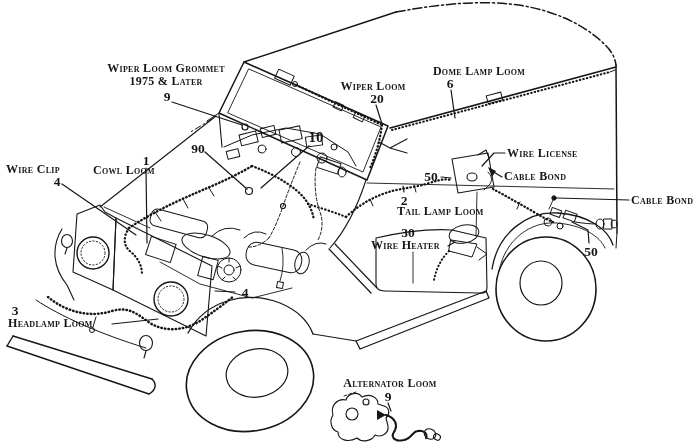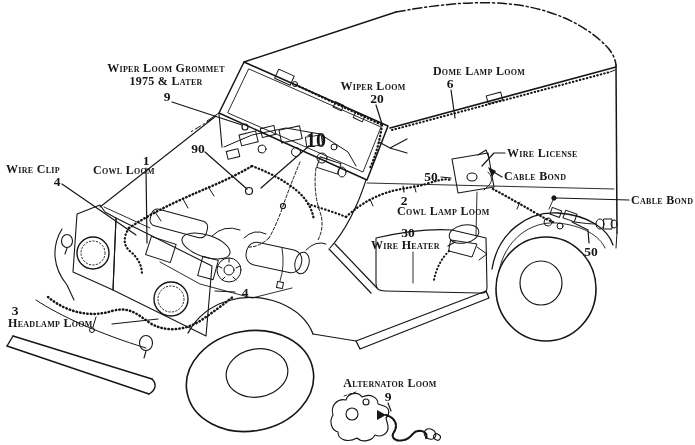--- a/index.html
+++ b/index.html
@@ -16,21 +16,21 @@
     letter-spacing:.3px; white-space:pre-line;
   }
   .c-center{ transform:translateX(-50%); text-align:center; }
   .c-left{ text-align:left; }
   .num{
     position:absolute; z-index:2; color:#161616;
     font-family:"Liberation Serif", serif; font-weight:bold;
     font-size:13.5px; line-height:1;
   }
   .n-center{ transform:translateX(-50%); }
-  .n-big{ font-size:20px; }
+  .n-big{ font-size:15px; }
 </style>
 </head>
 <body>
 
 <div class="stage">
 
   <svg class="art" width="695" height="445" viewBox="0 0 695 445" fill="none" stroke="#161616" stroke-linecap="round" stroke-linejoin="round">
 
     <g stroke-width="1.5">
       <path d="M 244,62 L 396,12"></path>
@@ -236,21 +236,21 @@
 
   <div class="callout c-center" style="left:479px; top:65px;">Dome Lamp Loom</div>
   <div class="num n-center" style="left:450px; top:77px;">6</div>
 
 
   <div class="callout c-left" style="left:507px; top:147px;">Wire License</div>
   <div class="callout c-left" style="left:504px; top:170px;">Cable Bond</div>
   <div class="num n-center" style="left:431px; top:170px;">50</div>
 
   <div class="num n-center" style="left:404px; top:194px;">2</div>
-  <div class="callout c-left" style="left:397px; top:205px;">Cowl Lamp Loom</div>
+  <div class="callout c-left" style="left:397px; top:205px;">Tail Lamp Loom</div>
 
   <div class="num n-center" style="left:408px; top:226px;">30</div>
   <div class="callout c-left" style="left:371px; top:239px;">Wire Heater</div>
 
   <div class="callout c-left" style="left:631px; top:194px;">Cable Bond</div>
   <div class="num n-center" style="left:591px; top:245px;">50</div>
 
   <div class="num n-center" style="left:15px; top:304px;">3</div>
   <div class="callout c-left" style="left:8px; top:317px;">Headlamp Loom</div>
 

